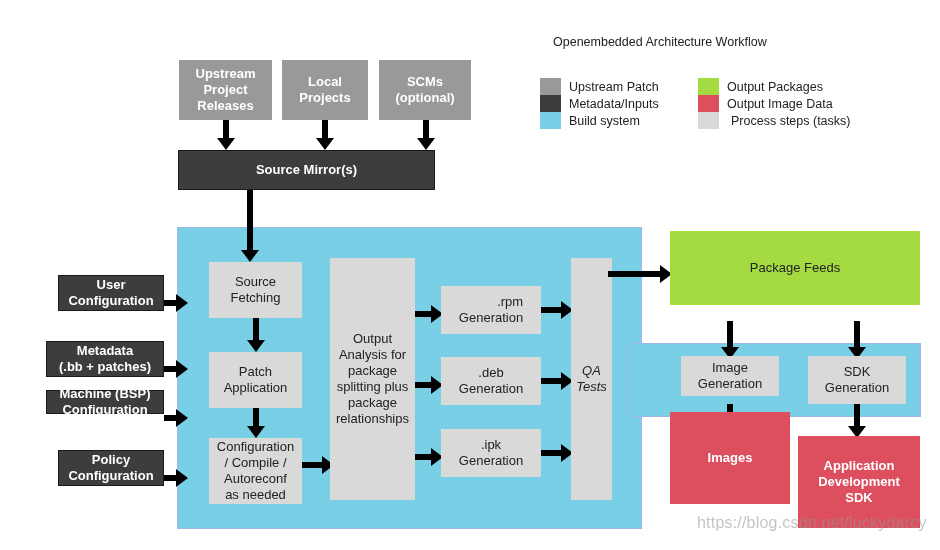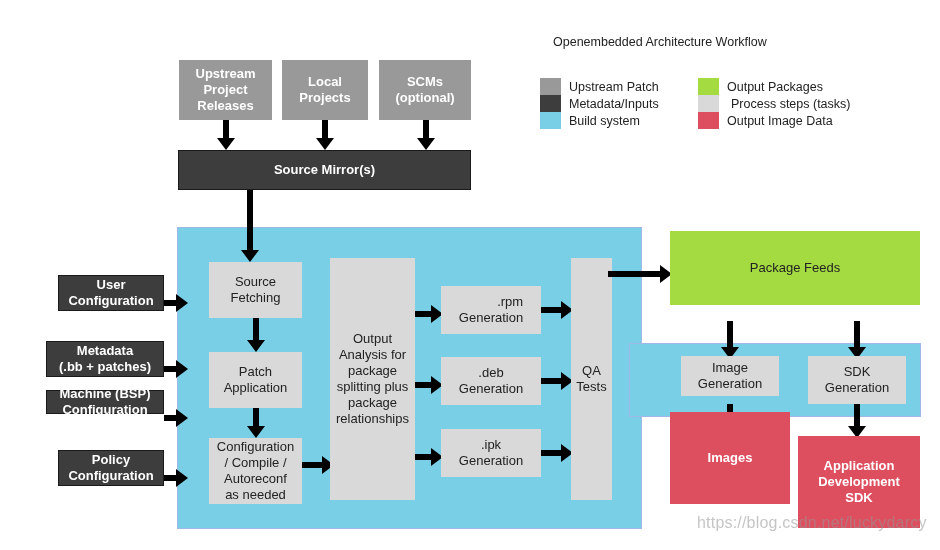--- a/index.html
+++ b/index.html
@@ -172,26 +172,26 @@
       <span class="legend-lbl">Build system</span>
     </div>
   </div>
 
   <div class="legend-col" style="left:698px; top:78px;">
     <div class="legend-row">
       <span class="legend-sw" style="background:#a4db41"></span>
       <span class="legend-lbl">Output Packages</span>
     </div>
     <div class="legend-row">
+      <span class="legend-sw" style="background:#dd4f5f"></span>
+      <span class="legend-lbl">Output Image Data</span>
+    </div>
+    <div class="legend-row">
       <span class="legend-sw" style="background:#d9d9d9"></span>
       <span class="legend-lbl indent">Process steps (tasks)</span>
-    </div>
-    <div class="legend-row">
-      <span class="legend-sw" style="background:#dd4f5f"></span>
-      <span class="legend-lbl">Output Image Data</span>
     </div>
   </div>
 
   <div class="buildbg edge" style="left:178px; top:228px; width:463px; height:300px;"></div>
   <div class="buildbg edge" style="left:630px; top:344px; width:290px; height:72px;"></div>
 
   <div class="box src" style="left:179px; top:60px; width:93px; height:60px;">Upstream
 Project
 Releases</div>
   <div class="box src" style="left:282px; top:60px; width:86px; height:60px;">Local
@@ -205,21 +205,21 @@
   </div>
   <div class="arrow-v" style="left:315px; top:120px; width:20px; height:30px;">
     <span class="shaft" style="height:18px;"></span>
       <span class="head"></span>
   </div>
   <div class="arrow-v" style="left:416px; top:120px; width:20px; height:30px;">
     <span class="shaft" style="height:18px;"></span>
       <span class="head"></span>
   </div>
 
-  <div class="box meta" style="left:178px; top:150px; width:293px; height:40px;">Source Mirror(s)</div>
+  <div class="box meta" style="left:178px; top:150px; width:257px; height:40px;">Source Mirror(s)</div>
 
   <div class="arrow-v" style="left:240px; top:190px; width:20px; height:72px;">
     <span class="shaft" style="height:60px;"></span>
       <span class="head"></span>
   </div>
 
   <div class="box meta" style="left:58px; top:275px; width:106px; height:36px;">User
 Configuration</div>
   <div class="arrow-h" style="left:164px; top:293px; width:24px; height:20px;">
     <span class="shaft" style="width:14px;"></span>
@@ -304,21 +304,21 @@
   </div>
   <div class="arrow-h" style="left:541px; top:371px; width:32px; height:20px;">
     <span class="shaft" style="width:22px;"></span>
       <span class="head"></span>
   </div>
   <div class="arrow-h" style="left:541px; top:443px; width:32px; height:20px;">
     <span class="shaft" style="width:22px;"></span>
       <span class="head"></span>
   </div>
 
-  <div class="box proc" style="left:571px; top:258px; width:41px; height:242px;">QA
+  <div class="box proc" style="left:571px; top:258px; width:41px; height:242px;font-style:italic;">QA
 Tests</div>
 
   <div class="arrow-h" style="left:608px; top:264px; width:64px; height:20px;">
     <span class="shaft" style="width:54px;"></span>
       <span class="head"></span>
   </div>
 
   <div class="box pkg" style="left:670px; top:231px; width:250px; height:74px;">Package Feeds</div>
 
   <div class="arrow-v" style="left:720px; top:321px; width:20px; height:38px;">

